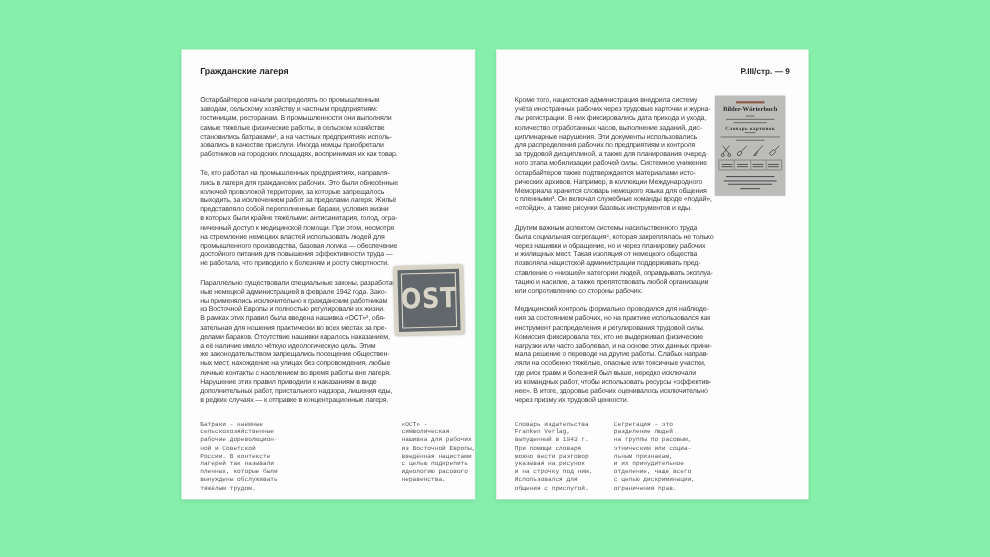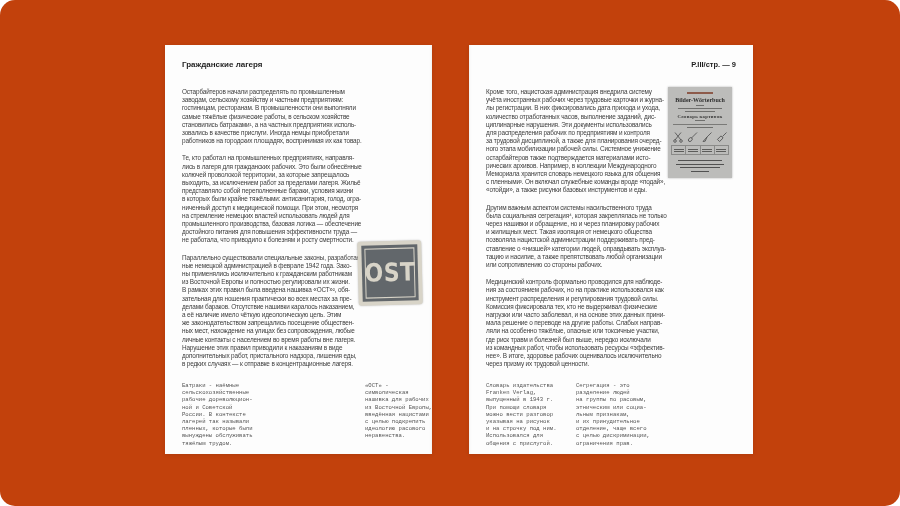--- a/index.html
+++ b/index.html
@@ -1,21 +1,21 @@
 <!DOCTYPE html>
 <html><head>
 <meta charset="utf-8">
 <style>
   html,body{margin:0;padding:0;}
-  .stage{position:relative;width:900px;height:506px;background:#c2410c;overflow:hidden;
-         font-family:"Liberation Sans",sans-serif;border-radius:15px;}
+  .stage{position:relative;width:900px;height:506px;background:#86efac;overflow:hidden;
+         font-family:"Liberation Sans",sans-serif;}
   .page{position:absolute;top:45px;height:409px;background:#fdfdfd;
         box-shadow:0 1px 4px rgba(0,0,0,0.10);}
   .page-left{left:165px;width:267px;box-shadow:0 1px 4px rgba(0,0,0,0.10), inset -2px 0 3px -2px rgba(0,0,0,0.10);}
-  .page-right{left:451px;width:284px;box-shadow:0 1px 4px rgba(0,0,0,0.10), inset 2px 0 3px -2px rgba(0,0,0,0.10);margin-left:18px;}
+  .page-right{left:451px;width:284px;box-shadow:0 1px 4px rgba(0,0,0,0.10), inset 2px 0 3px -2px rgba(0,0,0,0.10);}
   .heading{position:absolute;left:17px;top:15px;font-size:8px;font-weight:bold;color:#1f1f1f;letter-spacing:0;}
   .folio{position:absolute;right:17px;top:15px;font-size:7.5px;font-weight:bold;color:#1f1f1f;}
   .bodycol{position:absolute;left:17px;top:43px;width:194px;}
   .bodycol p{margin:0 0 9px 0;font-size:6.4px;line-height:8.2px;letter-spacing:-0.15px;
              color:#3d3d3d;white-space:pre-line;}
   .footnote{position:absolute;top:337px;font-family:"Liberation Mono",monospace;
             font-size:5.6px;line-height:7.2px;color:#555;white-space:pre-line;}
   .fn-1{left:17px;width:95px;}
   .fn-2{left:200px;width:70px;}
   .fn-3{left:17px;width:88px;}

